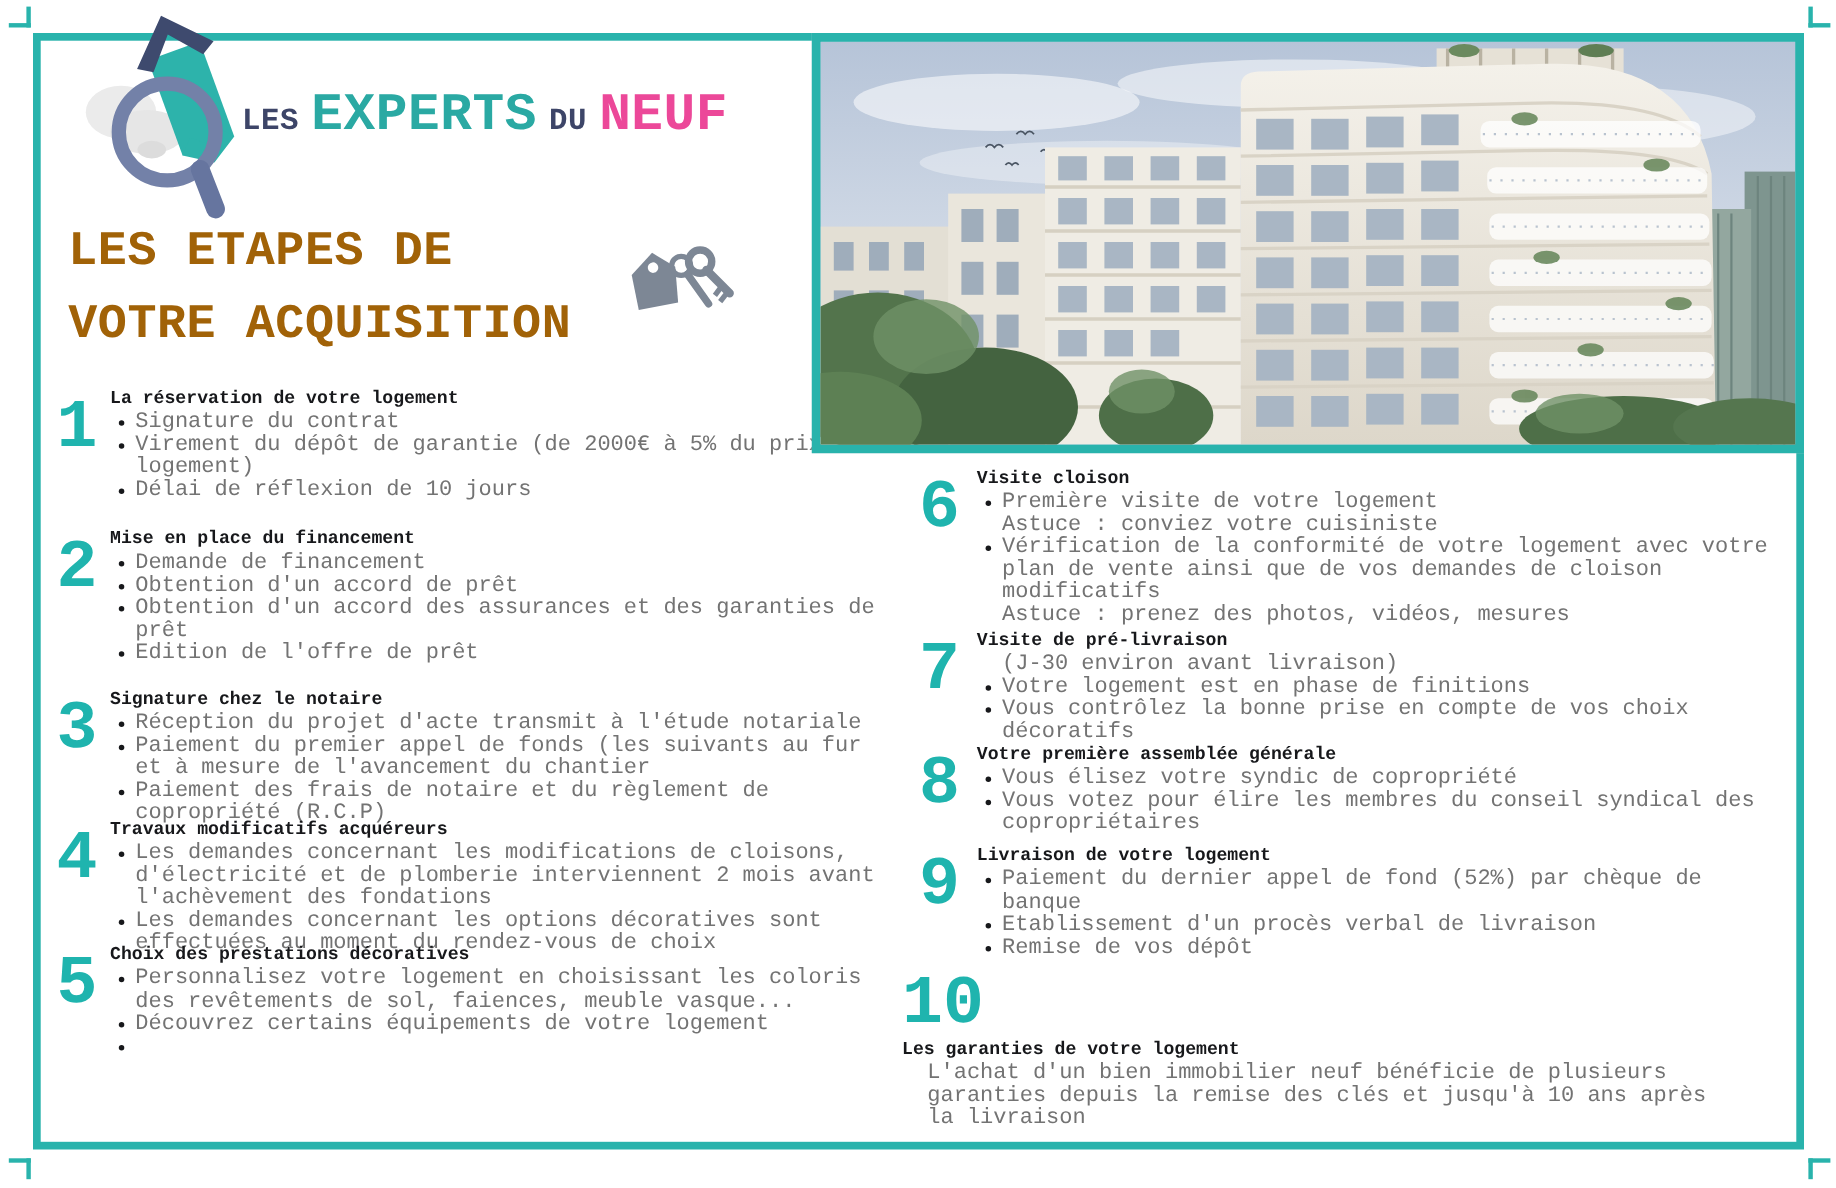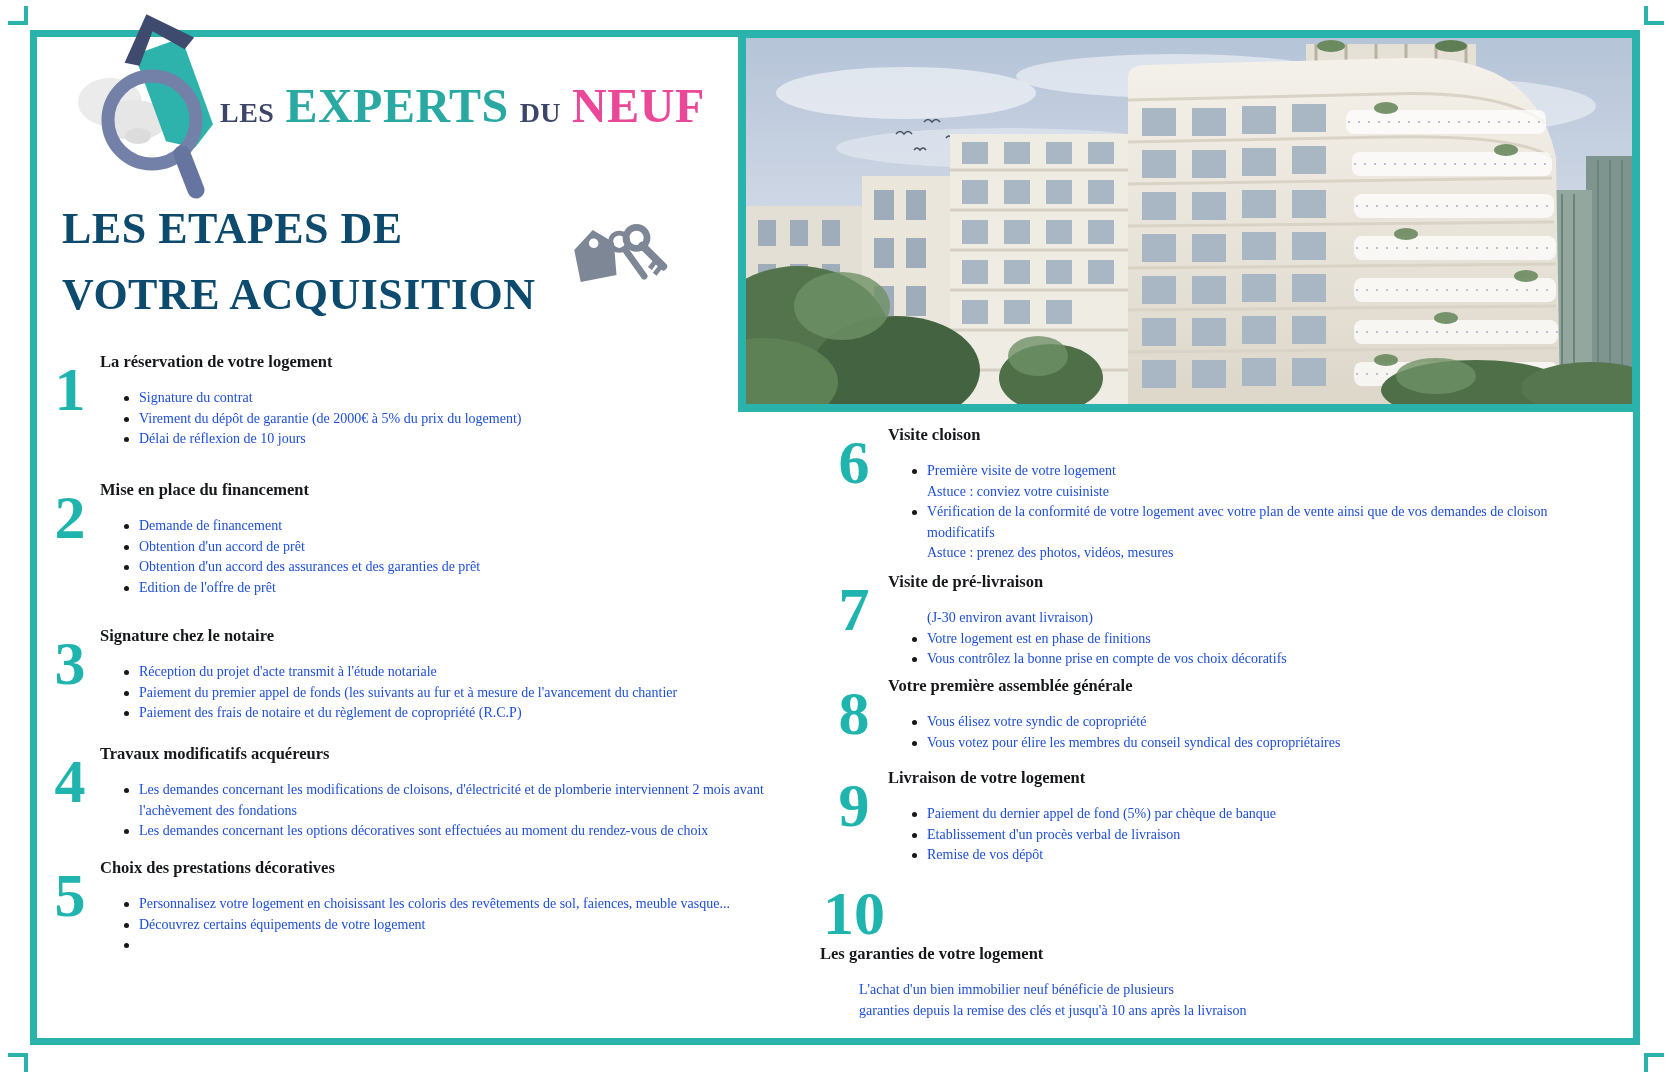--- a/index.html
+++ b/index.html
@@ -1,55 +1,55 @@
 <!DOCTYPE html>
 <html><head>
 <meta charset="utf-8">
 <style>
   html,body{margin:0;padding:0;background:#ffffff;}
   .page{position:relative;width:1669px;height:1080px;background:#ffffff;overflow:hidden;
-        font-family:Liberation Serif, serif;color:#1d1e21;}
+        font-family:Liberation Mono, monospace;color:#1d1e21;}
 
   
   .corner{position:absolute;width:16px;height:15px;}
   .corner.tl{left:8px;top:6px;border-right:4px solid #29B3AC;border-bottom:4px solid #29B3AC;}
   .corner.tr{left:1644px;top:6px;border-left:4px solid #29B3AC;border-bottom:4px solid #29B3AC;}
   .corner.bl{left:8px;top:1053px;border-right:4px solid #29B3AC;border-top:4px solid #29B3AC;}
   .corner.br{left:1644px;top:1053px;border-left:4px solid #29B3AC;border-top:4px solid #29B3AC;}
 
   .frame{position:absolute;left:30px;top:30px;width:1610px;height:1015px;
          border:7px solid #29B3AC;box-sizing:border-box;z-index:1;}
 
   
   .logo-art{position:absolute;left:76px;top:2px;width:152px;height:198px;z-index:3;}
   .logo-text{position:absolute;left:220px;top:78px;display:flex;align-items:baseline;gap:11px;z-index:3;white-space:nowrap;}
   .lg-small{font-size:28px;font-weight:700;color:#3D4568;letter-spacing:.5px;}
   .lg-big{font-size:48px;font-weight:700;color:#2AA9A3;letter-spacing:.5px;}
   .lg-big.neuf{color:#ec4899;}
 
   
-  .title{position:absolute;left:62px;top:196px;z-index:2;color:#0c4a6e;font-weight:700;
+  .title{position:absolute;left:62px;top:196px;z-index:2;color:#a16207;font-weight:700;
          font-size:44px;line-height:66px;letter-spacing:0.5px;}
   .keys{position:absolute;left:556px;top:218px;z-index:2;}
 
   
   .photo{position:absolute;left:738px;top:30px;width:902px;height:382px;box-sizing:border-box;
          border:8px solid #29B3AC;background:#c7d3e2;z-index:4;}
   .photo svg{display:block;width:100%;height:100%;}
 
   
   .step{position:absolute;display:flex;align-items:flex-start;z-index:2;}
   .num{flex:none;text-align:center;font-weight:700;color:#1FB4AE;font-size:62px;line-height:1;margin-top:6px;}
   .col-l .num{width:60px;}
   .col-r .num{width:68px;}
   .body{min-width:0;}
   .col-l .body{width:712px;}
   .col-r .body{width:740px;}
   .step h3{margin:0 0 2px 0;font-size:16.5px;line-height:20px;font-weight:700;color:#17181b;}
-  .items{list-style:none;margin:16px;padding:0;font-size:14px;line-height:20.5px;color:#1d4ed8;}
+  .items{list-style:none;margin:0;padding:0;font-size:20px;line-height:20.5px;color:#737373;}
   .item{display:flex;}
   .dot{flex:none;width:5px;height:5px;border-radius:50%;background:#17181b;margin:8px 10px 0 8px;}
   .item.no-bullet .dot{visibility:hidden;}
   .txt{min-width:0;}
 
   .s1{left:40px;top:352px;}
   .s2{left:40px;top:480px;}
   .s3{left:40px;top:626px;}
   .s4{left:40px;top:744px;}
   .s5{left:40px;top:858px;}
@@ -472,21 +472,21 @@
   </section>
 
   <section class="step col-r s9">
     <div class="num">9</div>
     <div class="body">
       <h3>Livraison de votre logement</h3>
       <ul class="items">
 
       <li class="item">
             <span class="dot"></span>
-            <span class="txt">Paiement du dernier appel de fond (5%) par chèque de banque</span>
+            <span class="txt">Paiement du dernier appel de fond (52%) par chèque de banque</span>
           </li>
           <li class="item">
             <span class="dot"></span>
             <span class="txt">Etablissement d'un procès verbal de livraison</span>
           </li>
           <li class="item">
             <span class="dot"></span>
             <span class="txt">Remise de vos dépôt</span>
           </li>
         </ul>

